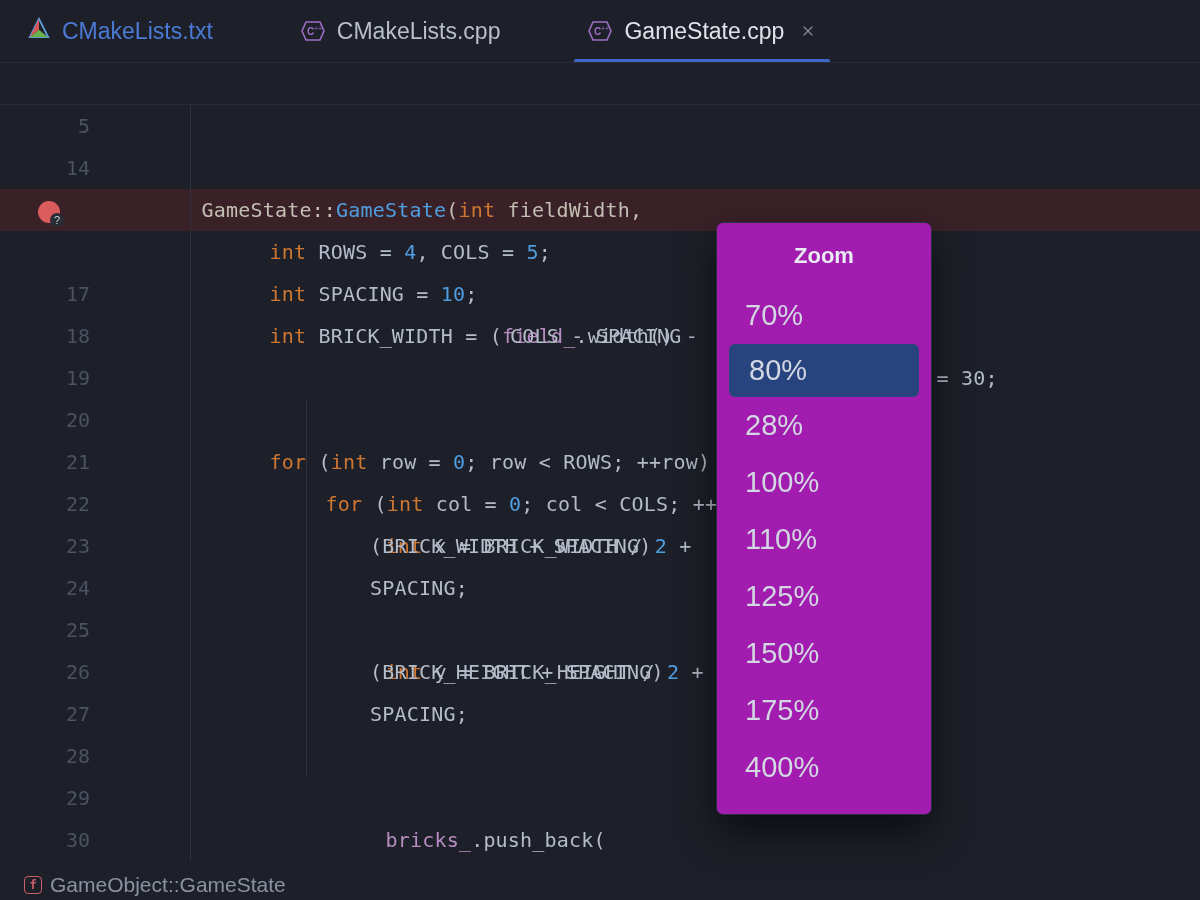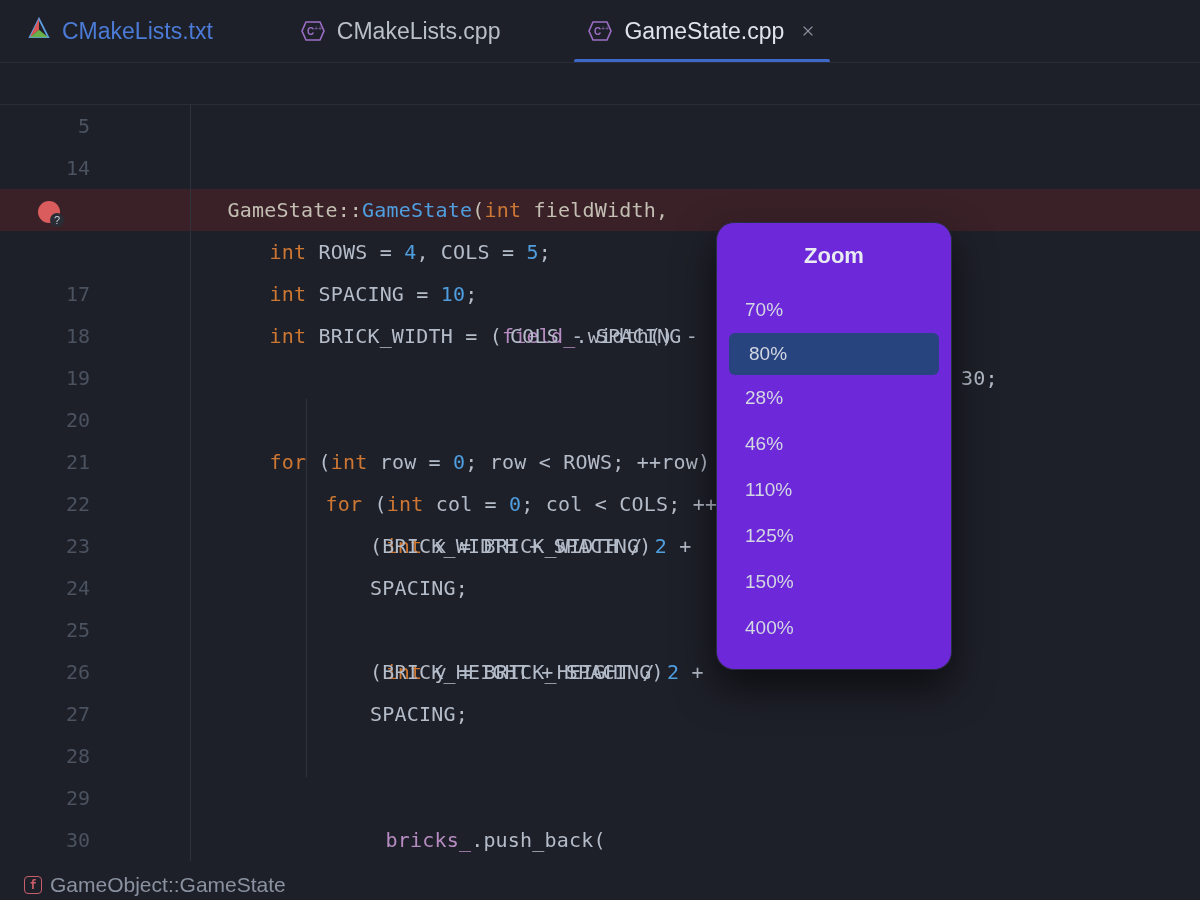--- a/index.html
+++ b/index.html
@@ -76,21 +76,21 @@
   .line-num {
     position: absolute;
     left: 0;
     width: 90px;
     text-align: right;
     color: #4b5260;
     font-size: 20px;
   }
   .code-txt {
     position: absolute;
-    left: 154px;
+    left: 128px;
     font-size: 20px;
     letter-spacing: 0.2px;
   }
 
   
   .sticky {
     background: #1e2029;
     z-index: 5;
     border-bottom: 1px solid #2b2d36;
   }
@@ -148,39 +148,39 @@
     padding: 2px 8px;
     border-radius: 6px;
     font-size: 18px;
   }
 
   
   .zoom-pop {
     position: absolute;
     left: 716px;
     top: 222px;
-    width: 236px;
-    background: #6d28d9;
+    width: 216px;
+    background: #a21caf;
     border: 1px solid #2a2f40;
-    border-radius: 18px;
+    border-radius: 7px;
     box-shadow: 0 18px 40px rgba(0,0,0,0.6);
     padding: 20px 0 18px;
     z-index: 50;
     font-family: -apple-system, 'Segoe UI', sans-serif;
   }
   .zoom-title {
     text-align: center;
     color: #e8ebf1;
     font-size: 22px;
     font-weight: 600;
     margin-bottom: 18px;
   }
   .zoom-item {
     color: #d2d7e2;
-    font-size: 19px;
+    font-size: 29px;
     padding: 12px 28px;
     cursor: default;
   }
   .zoom-item.selected {
     background: #28447f;
     border-radius: 6px;
     margin: 0 12px;
     padding: 10px 20px;
   }
 
@@ -372,23 +372,24 @@
     
   </div>
 
 </div>
 
 <div class="zoom-pop">
   <div class="zoom-title">Zoom</div>
   <div class="zoom-item">70%</div>
   <div class="zoom-item selected">80%</div>
   <div class="zoom-item">28%</div>
-  <div class="zoom-item">46%</div>
+  <div class="zoom-item">100%</div>
   <div class="zoom-item">110%</div>
   <div class="zoom-item">125%</div>
   <div class="zoom-item">150%</div>
+  <div class="zoom-item">175%</div>
   <div class="zoom-item">400%</div>
 </div>
 
 <div class="breadcrumb">
   <span class="bc-icon">f</span>
   <span>GameObject::GameState</span>
 </div>
 
 </body></html>

